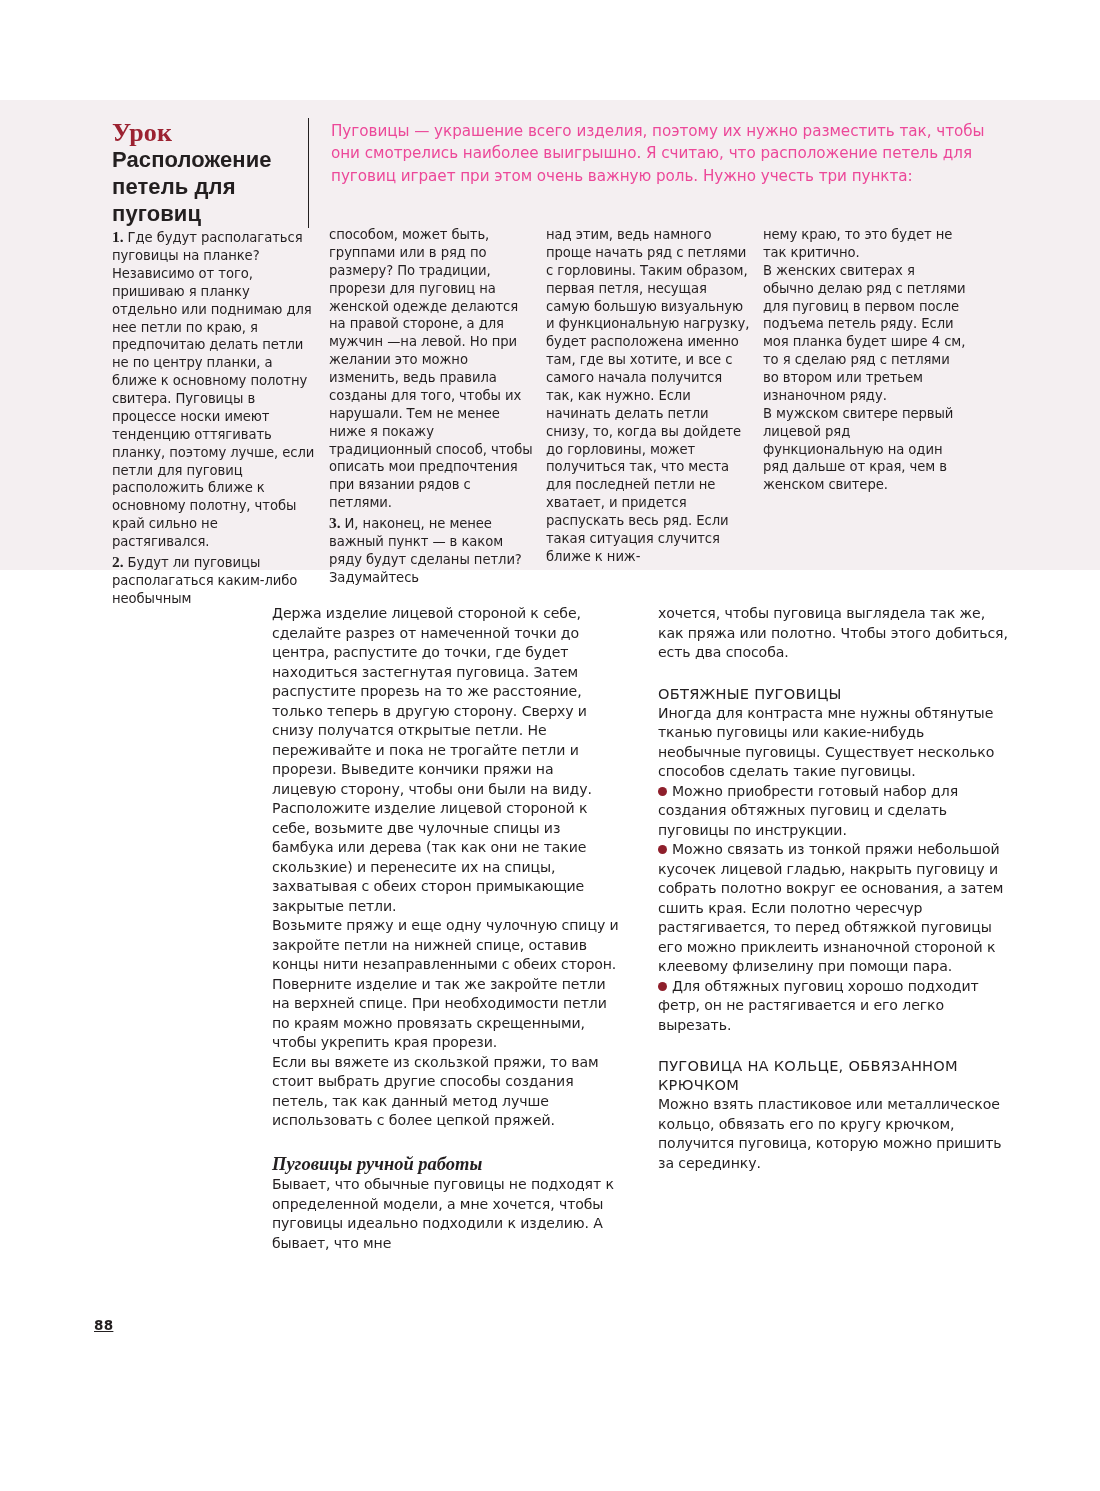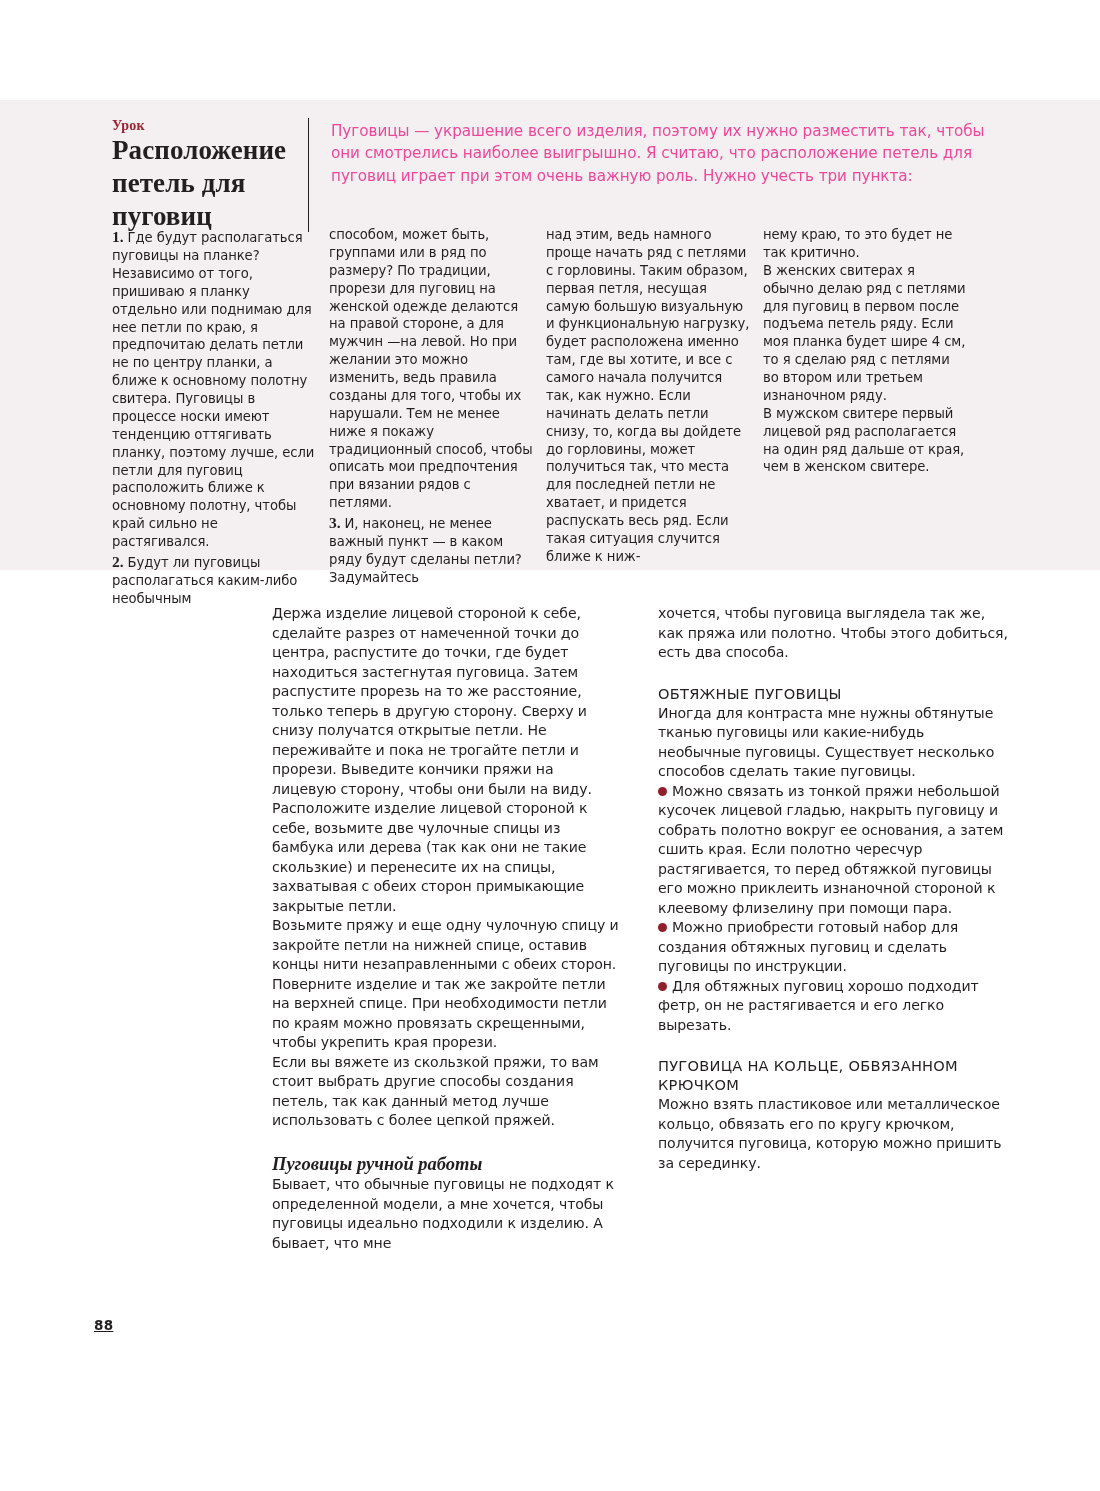--- a/index.html
+++ b/index.html
@@ -41,29 +41,29 @@
     align-items: flex-start;
   }
   .header-left {
     width: 196px;
     padding-right: 14px;
     box-sizing: border-box;
   }
   .lesson-kicker {
     font-family: "Liberation Serif", serif;
     font-weight: bold;
-    font-size: 14px;
+    font-size: 26px;
     line-height: 1.12;
     color: #9c2231;
     letter-spacing: .2px;
   }
   .lesson-title {
-    font-family: Liberation Serif, serif;
-    font-weight: bold;
-    font-size: 27px;
+    font-family: Liberation Sans, sans-serif;
+    font-weight: bold;
+    font-size: 22px;
     line-height: 1.22;
     color: #231f20;
     letter-spacing: .1px;
   }
   .header-rule {
     width: 1px;
     align-self: stretch;
     background: #231f20;
     margin-right: 22px;
     min-height: 84px;
@@ -186,21 +186,21 @@
       <p><span class="num">3.</span><span> И, наконец, не менее важный пункт — в каком ряду будут сделаны петли? Задумайтесь</span></p>
     </div>
 
     <div class="col">
       <p>над этим, ведь намного проще начать ряд с петлями с горловины. Таким образом, первая петля, несущая самую большую визуальную и функциональную нагрузку, будет расположена именно там, где вы хотите, и все с самого начала получится так, как нужно. Если начинать делать петли снизу, то, когда вы дойдете до горловины, может получиться так, что места для последней петли не хватает, и придется распускать весь ряд. Если такая ситуация случится ближе к ниж-</p>
     </div>
 
     <div class="col">
       <p>нему краю, то это будет не так критично.</p>
       <p>В женских свитерах я обычно делаю ряд с петлями для пуговиц в первом после подъема петель ряду. Если моя планка будет шире 4 см, то я сделаю ряд с петлями во втором или третьем изнаночном ряду.</p>
-      <p>В мужском свитере первый лицевой ряд располагается на один ряд дальше от края, чем в женском свитере.</p>
+      <p>В мужском свитере первый лицевой ряд функциональную на один ряд дальше от края, чем в женском свитере.</p>
     </div>
 
   </div>
 
   <div class="two-col">
 
     <div class="col">
       <p>Держа изделие лицевой стороной к себе, сделайте разрез от намеченной точки до центра, распустите до точки, где будет находиться застегнутая пуговица. Затем распустите прорезь на то же расстояние, только теперь в другую сторону. Сверху и снизу получатся открытые петли. Не переживайте и пока не трогайте петли и прорези. Выведите кончики пряжи на лицевую сторону, чтобы они были на виду.</p>
       <p>Расположите изделие лицевой стороной к себе, возьмите две чулочные спицы из бамбука или дерева (так как они не такие скользкие) и перенесите их на спицы, захватывая с обеих сторон примыкающие закрытые петли.</p>
       <p>Возьмите пряжу и еще одну чулочную спицу и закройте петли на нижней спице, оставив концы нити незаправленными с обеих сторон. Поверните изделие и так же закройте петли на верхней спице. При необходимости петли по краям можно провязать скрещенными, чтобы укрепить края прорези.</p>
@@ -208,22 +208,22 @@
       <div class="gap-md"></div>
       <p class="subhead-italic">Пуговицы ручной работы</p>
       <p>Бывает, что обычные пуговицы не подходят к определенной модели, а мне хочется, чтобы пуговицы идеально подходили к изделию. А бывает, что мне</p>
     </div>
 
     <div class="col">
       <p>хочется, чтобы пуговица выглядела так же, как пряжа или полотно. Чтобы этого добиться, есть два способа.</p>
       <div class="gap-md"></div>
       <p class="subhead-caps">ОБТЯЖНЫЕ ПУГОВИЦЫ</p>
       <p>Иногда для контраста мне нужны обтянутые тканью пуговицы или какие-нибудь необычные пуговицы. Существует несколько способов сделать такие пуговицы.</p>
+      <p><span class="bullet-dot"></span><span>Можно приобрести готовый набор для создания обтяжных пуговиц и сделать пуговицы по инструкции.</span></p>
       <p><span class="bullet-dot"></span><span>Можно связать из тонкой пряжи небольшой кусочек лицевой гладью, накрыть пуговицу и собрать полотно вокруг ее основания, а затем сшить края. Если полотно чересчур растягивается, то перед обтяжкой пуговицы его можно приклеить изнаночной стороной к клеевому флизелину при помощи пара.</span></p>
-      <p><span class="bullet-dot"></span><span>Можно приобрести готовый набор для создания обтяжных пуговиц и сделать пуговицы по инструкции.</span></p>
       <p><span class="bullet-dot"></span><span>Для обтяжных пуговиц хорошо подходит фетр, он не растягивается и его легко вырезать.</span></p>
       <div class="gap-md"></div>
       <p class="subhead-caps">ПУГОВИЦА НА КОЛЬЦЕ, ОБВЯЗАННОМ КРЮЧКОМ</p>
       <p>Можно взять пластиковое или металлическое кольцо, обвязать его по кругу крючком, получится пуговица, которую можно пришить за серединку.</p>
     </div>
 
   </div>
 
   <div class="folio">88</div>
 

